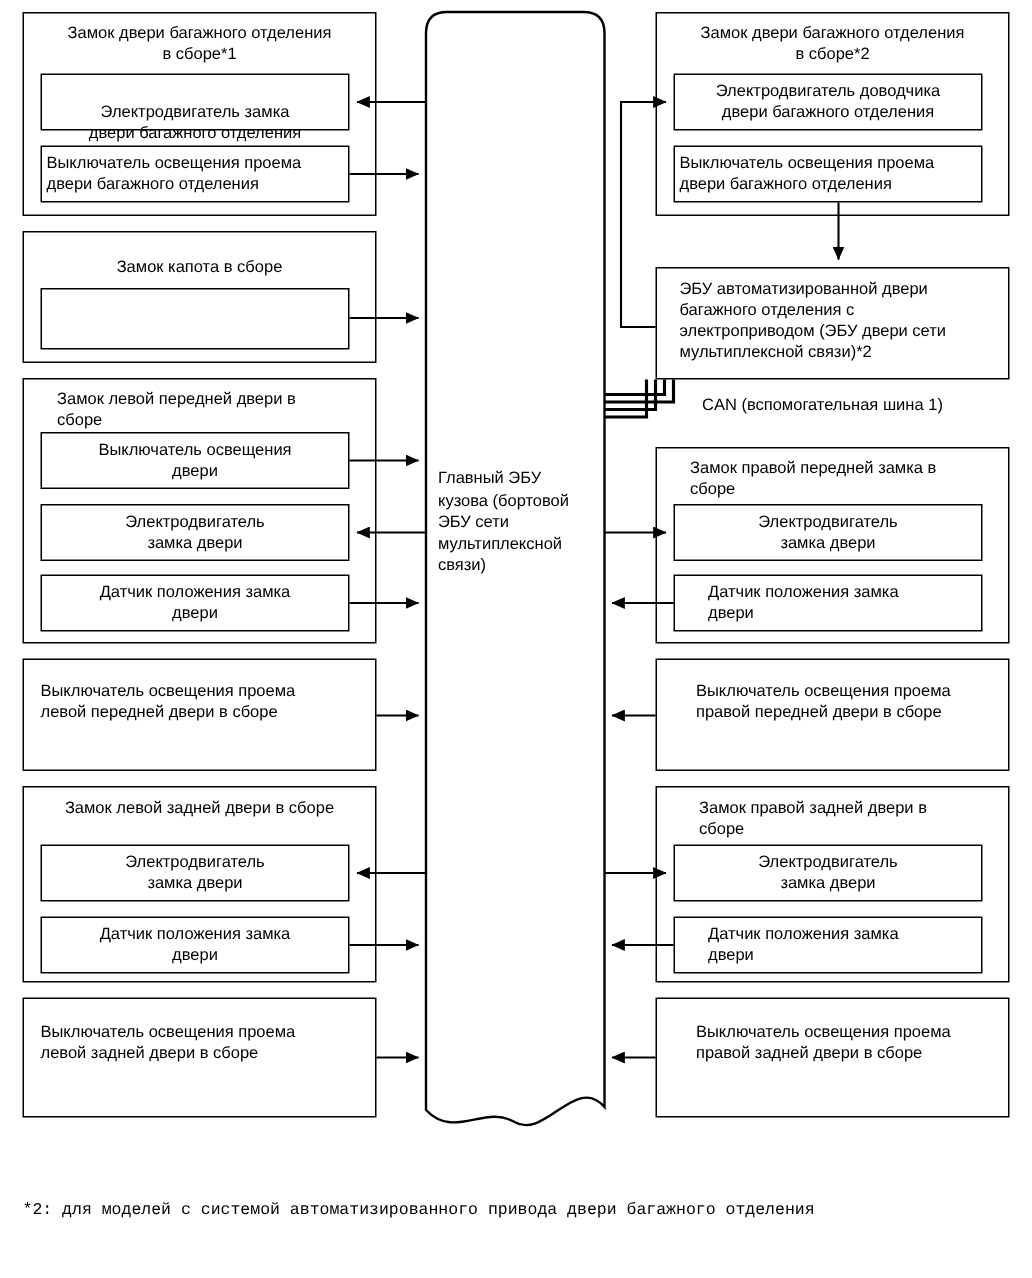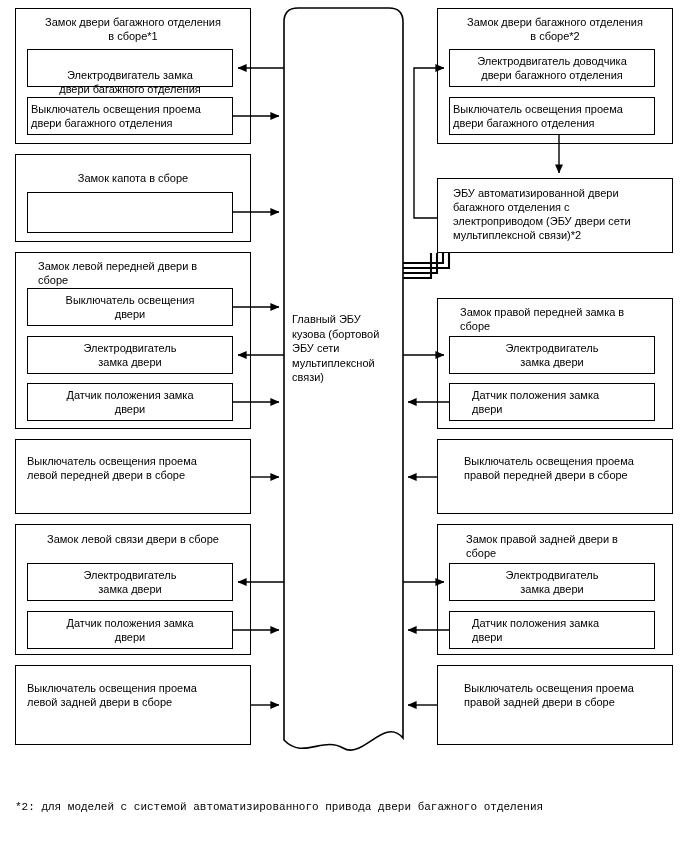--- a/index.html
+++ b/index.html
@@ -89,21 +89,21 @@
 замка двери</div>
   <div class="inner" style="left:27px; top:383px; width:206px; height:38px;"></div>
   <div class="lbl ctr" style="left:31px; top:388px; width:198px;">Датчик положения замка
 двери</div>
 
   <div class="box" style="left:15px; top:439px; width:236px; height:75px;"></div>
   <div class="lbl" style="left:27px; top:454px; width:212px;">Выключатель освещения проема
 левой передней двери в сборе</div>
 
   <div class="box" style="left:15px; top:524px; width:236px; height:131px;"></div>
-  <div class="lbl ctr" style="left:25px; top:532px; width:216px;">Замок левой связи двери в сборе</div>
+  <div class="lbl ctr" style="left:25px; top:532px; width:216px;">Замок левой задней двери в сборе</div>
   <div class="inner" style="left:27px; top:563px; width:206px; height:38px;"></div>
   <div class="lbl ctr" style="left:31px; top:568px; width:198px;">Электродвигатель
 замка двери</div>
   <div class="inner" style="left:27px; top:611px; width:206px; height:38px;"></div>
   <div class="lbl ctr" style="left:31px; top:616px; width:198px;">Датчик положения замка
 двери</div>
 
   <div class="box" style="left:15px; top:665px; width:236px; height:80px;"></div>
   <div class="lbl" style="left:27px; top:681px; width:212px;">Выключатель освещения проема
 левой задней двери в сборе</div>
@@ -206,16 +206,17 @@
 
     <path d="M437,705 L408,705" stroke="#000" stroke-width="1.4" fill="none" marker-end="url(#ar)"></path>
   </svg>
 
   <div class="ecu-text" style="left:292px; top:312px; width:104px;">Главный ЭБУ
 кузова (бортовой
 ЭБУ сети
 мультиплексной
 связи)</div>
 
+  <div class="lbl" style="left:468px; top:263px; width:210px;">CAN (вспомогательная шина 1)</div>
 
   <div class="note" style="left:15px; top:800px; width:660px;font-family:Liberation Mono, monospace;">*2: для моделей с системой автоматизированного привода двери багажного отделения</div>
 
 </div>
 
 </body></html>

